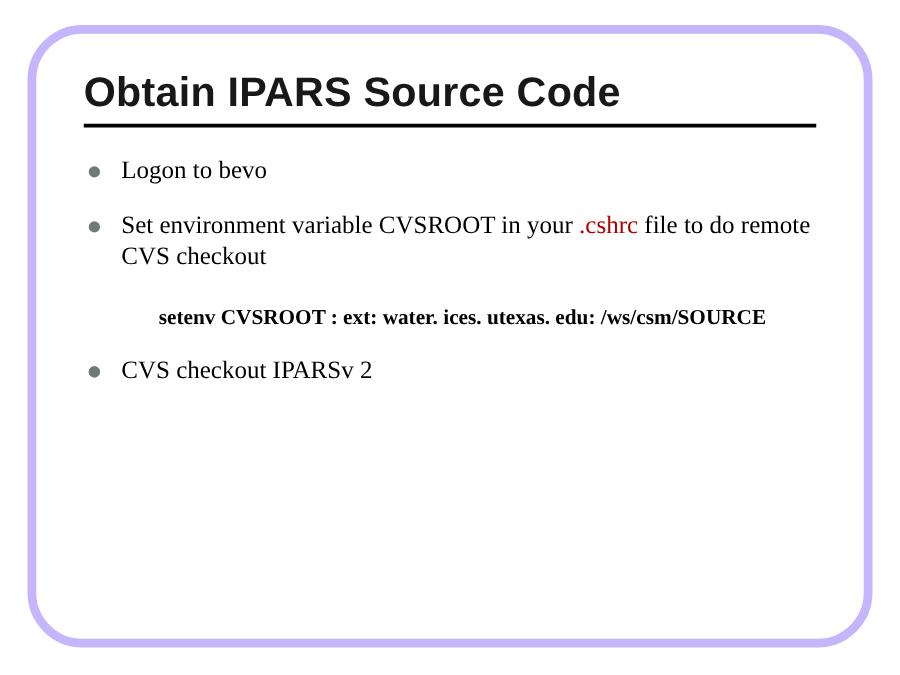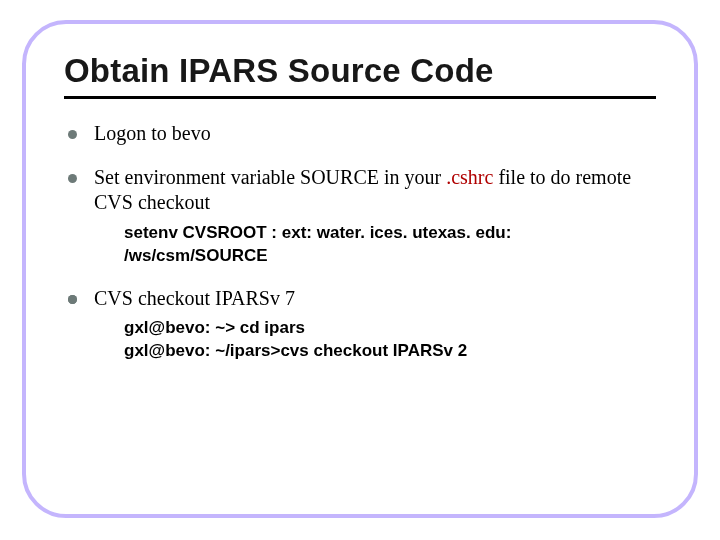--- a/index.html
+++ b/index.html
@@ -4,21 +4,21 @@
 <style>
   html,body{margin:0;padding:0;width:720px;height:540px;background:#fff;}
   .slide{
     position:relative;
     width:720px;height:540px;
     box-sizing:border-box;
   }
   .frame{
     position:absolute;
     left:22px;top:20px;right:22px;bottom:22px;
-    border:4px solid #c4b5fd;
+    border:7px solid #c4b5fd;
     border-radius:44px;
     box-sizing:border-box;
     padding:28px 38px 20px 38px;
   }
   .title{
     font-family:Arial, "Helvetica Neue", Helvetica, sans-serif;
     font-weight:900;
     font-size:33px;
     color:#181818;
     border-bottom:3px solid #000;
@@ -47,53 +47,52 @@
     background:#6d7a78;
   }
   .body-text{
     font-family:"Times New Roman", Times, serif;
     font-size:20px;
     color:#000;
     line-height:1.28;
   }
   .red{color:#b00000;}
   .cmd{
-    font-family:Liberation Sans, sans-serif;
+    font-family:Liberation Serif, serif;
     font-weight:700;
     font-size:17px;
     color:#000;
-    margin-top:6px;
+    margin-top:24px;
     padding-left:30px;
     line-height:1.35;
   }
   .cmd.after-bullet{padding-left:30px;}
 </style>
 </head>
 <body>
 
 <div class="slide">
   <div class="frame">
     <div class="title">Obtain IPARS Source Code</div>
 
     <ul class="bullets">
 
       <li>
         <div class="body-text">Logon to bevo</div>
       </li>
 
       <li>
         <div class="body-text">
-          <span>Set environment variable SOURCE in your </span><span class="red">.cshrc</span><span> file to do remote CVS checkout</span>
+          <span>Set environment variable CVSROOT in your </span><span class="red">.cshrc</span><span> file to do remote CVS checkout</span>
         </div>
         <div class="cmd after-bullet">setenv CVSROOT : ext: water. ices. utexas. edu: /ws/csm/SOURCE</div>
       </li>
 
       <li>
       </li>
 
       <li>
-        <div class="body-text">CVS checkout IPARSv 7</div>
-        <div class="cmd after-bullet" id="cmd-multi">gxl@bevo: ~&gt; cd ipars<br>gxl@bevo: ~/ipars&gt;cvs checkout IPARSv 2</div>
+        <div class="body-text">CVS checkout IPARSv 2</div>
       </li>
 
     </ul>
   </div>
 </div>
 
 </body></html>

